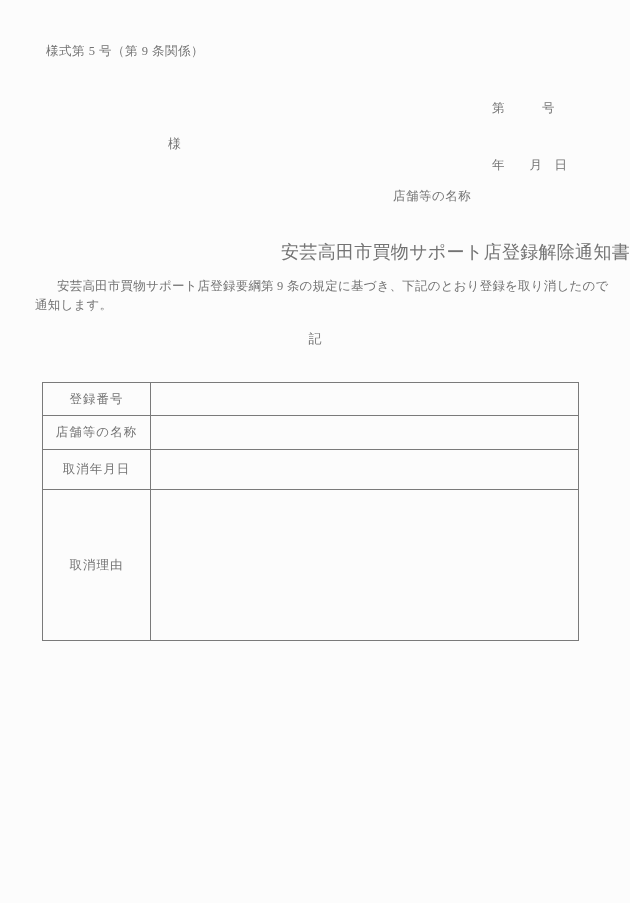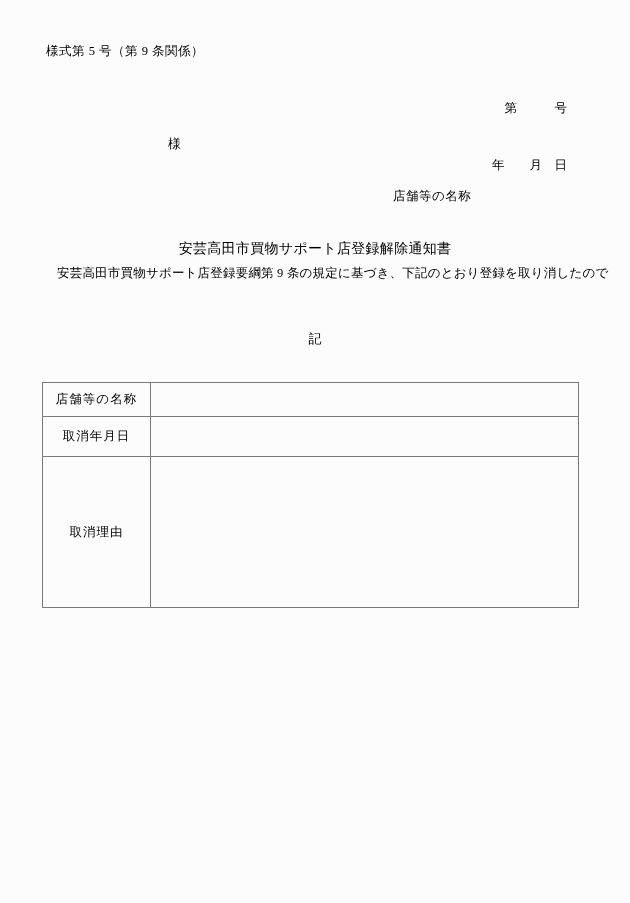--- a/index.html
+++ b/index.html
@@ -2,65 +2,64 @@
 <html><head>
 <meta charset="utf-8">
 <style>
   * { margin: 0; padding: 0; box-sizing: border-box; }
   html, body { background: #fcfcfc; }
   .page {
     position: relative;
     width: 630px;
     height: 648px;
     background: #fcfcfc;
-    color: #000000;
+    color: #737373;
     font-family: "Liberation Serif", "DejaVu Serif", serif;
     font-size: 12.5px;
     overflow: hidden;
   }
   .form-number {
     position: absolute;
     left: 46px;
     top: 43px;
     letter-spacing: 0.5px;
     white-space: pre;
   }
   .doc-number-block {
     position: absolute;
     top: 61px;
     right: 63px;
-    text-align: right;
     line-height: 19px;
     white-space: pre;
   }
   .addressee {
     position: absolute;
     left: 168px;
     top: 135px;
     font-size: 13px;
   }
   .sender {
     position: absolute;
     left: 393px;
     top: 188px;
     letter-spacing: 0.5px;
   }
   .doc-title {
     position: absolute;
     top: 240px;
     left: 0;
     width: 100%;
-    text-align: center;
-    font-size: 14px;
+    text-align: right;
+    font-size: 18px;
     letter-spacing: 0.3px;
   }
   .body-text {
     position: absolute;
     left: 35px;
-    top: 264px;
+    top: 277px;
     width: 562px;
     line-height: 19px;
     letter-spacing: 0.2px;
   }
   .body-line-1 { padding-left: 22px; white-space: pre; }
   .body-line-2 { white-space: pre; }
   .list-marker {
     position: absolute;
     top: 330px;
     left: 0;
@@ -106,26 +105,31 @@
   </div>
 
   <div class="addressee">様</div>
 
   <div class="sender">店舗等の名称</div>
 
   <div class="doc-title">安芸高田市買物サポート店登録解除通知書</div>
 
   <div class="body-text">
     <div class="body-line-1">安芸高田市買物サポート店登録要綱第 9 条の規定に基づき、下記のとおり登録を取り消したので</div>
+    <div class="body-line-2">通知します。</div>
   </div>
 
   <div class="list-marker">記</div>
 
   <table class="form-table">
     <tbody>
+      <tr class="row-h1">
+        <td class="label-cell">登録番号</td>
+        <td class="value-cell"></td>
+      </tr>
       <tr class="row-h3">
         <td class="label-cell">店舗等の名称</td>
         <td class="value-cell"></td>
       </tr>
       <tr class="row-h4">
         <td class="label-cell">取消年月日</td>
         <td class="value-cell"></td>
       </tr>
       <tr class="row-h5">
         <td class="label-cell">取消理由</td>

